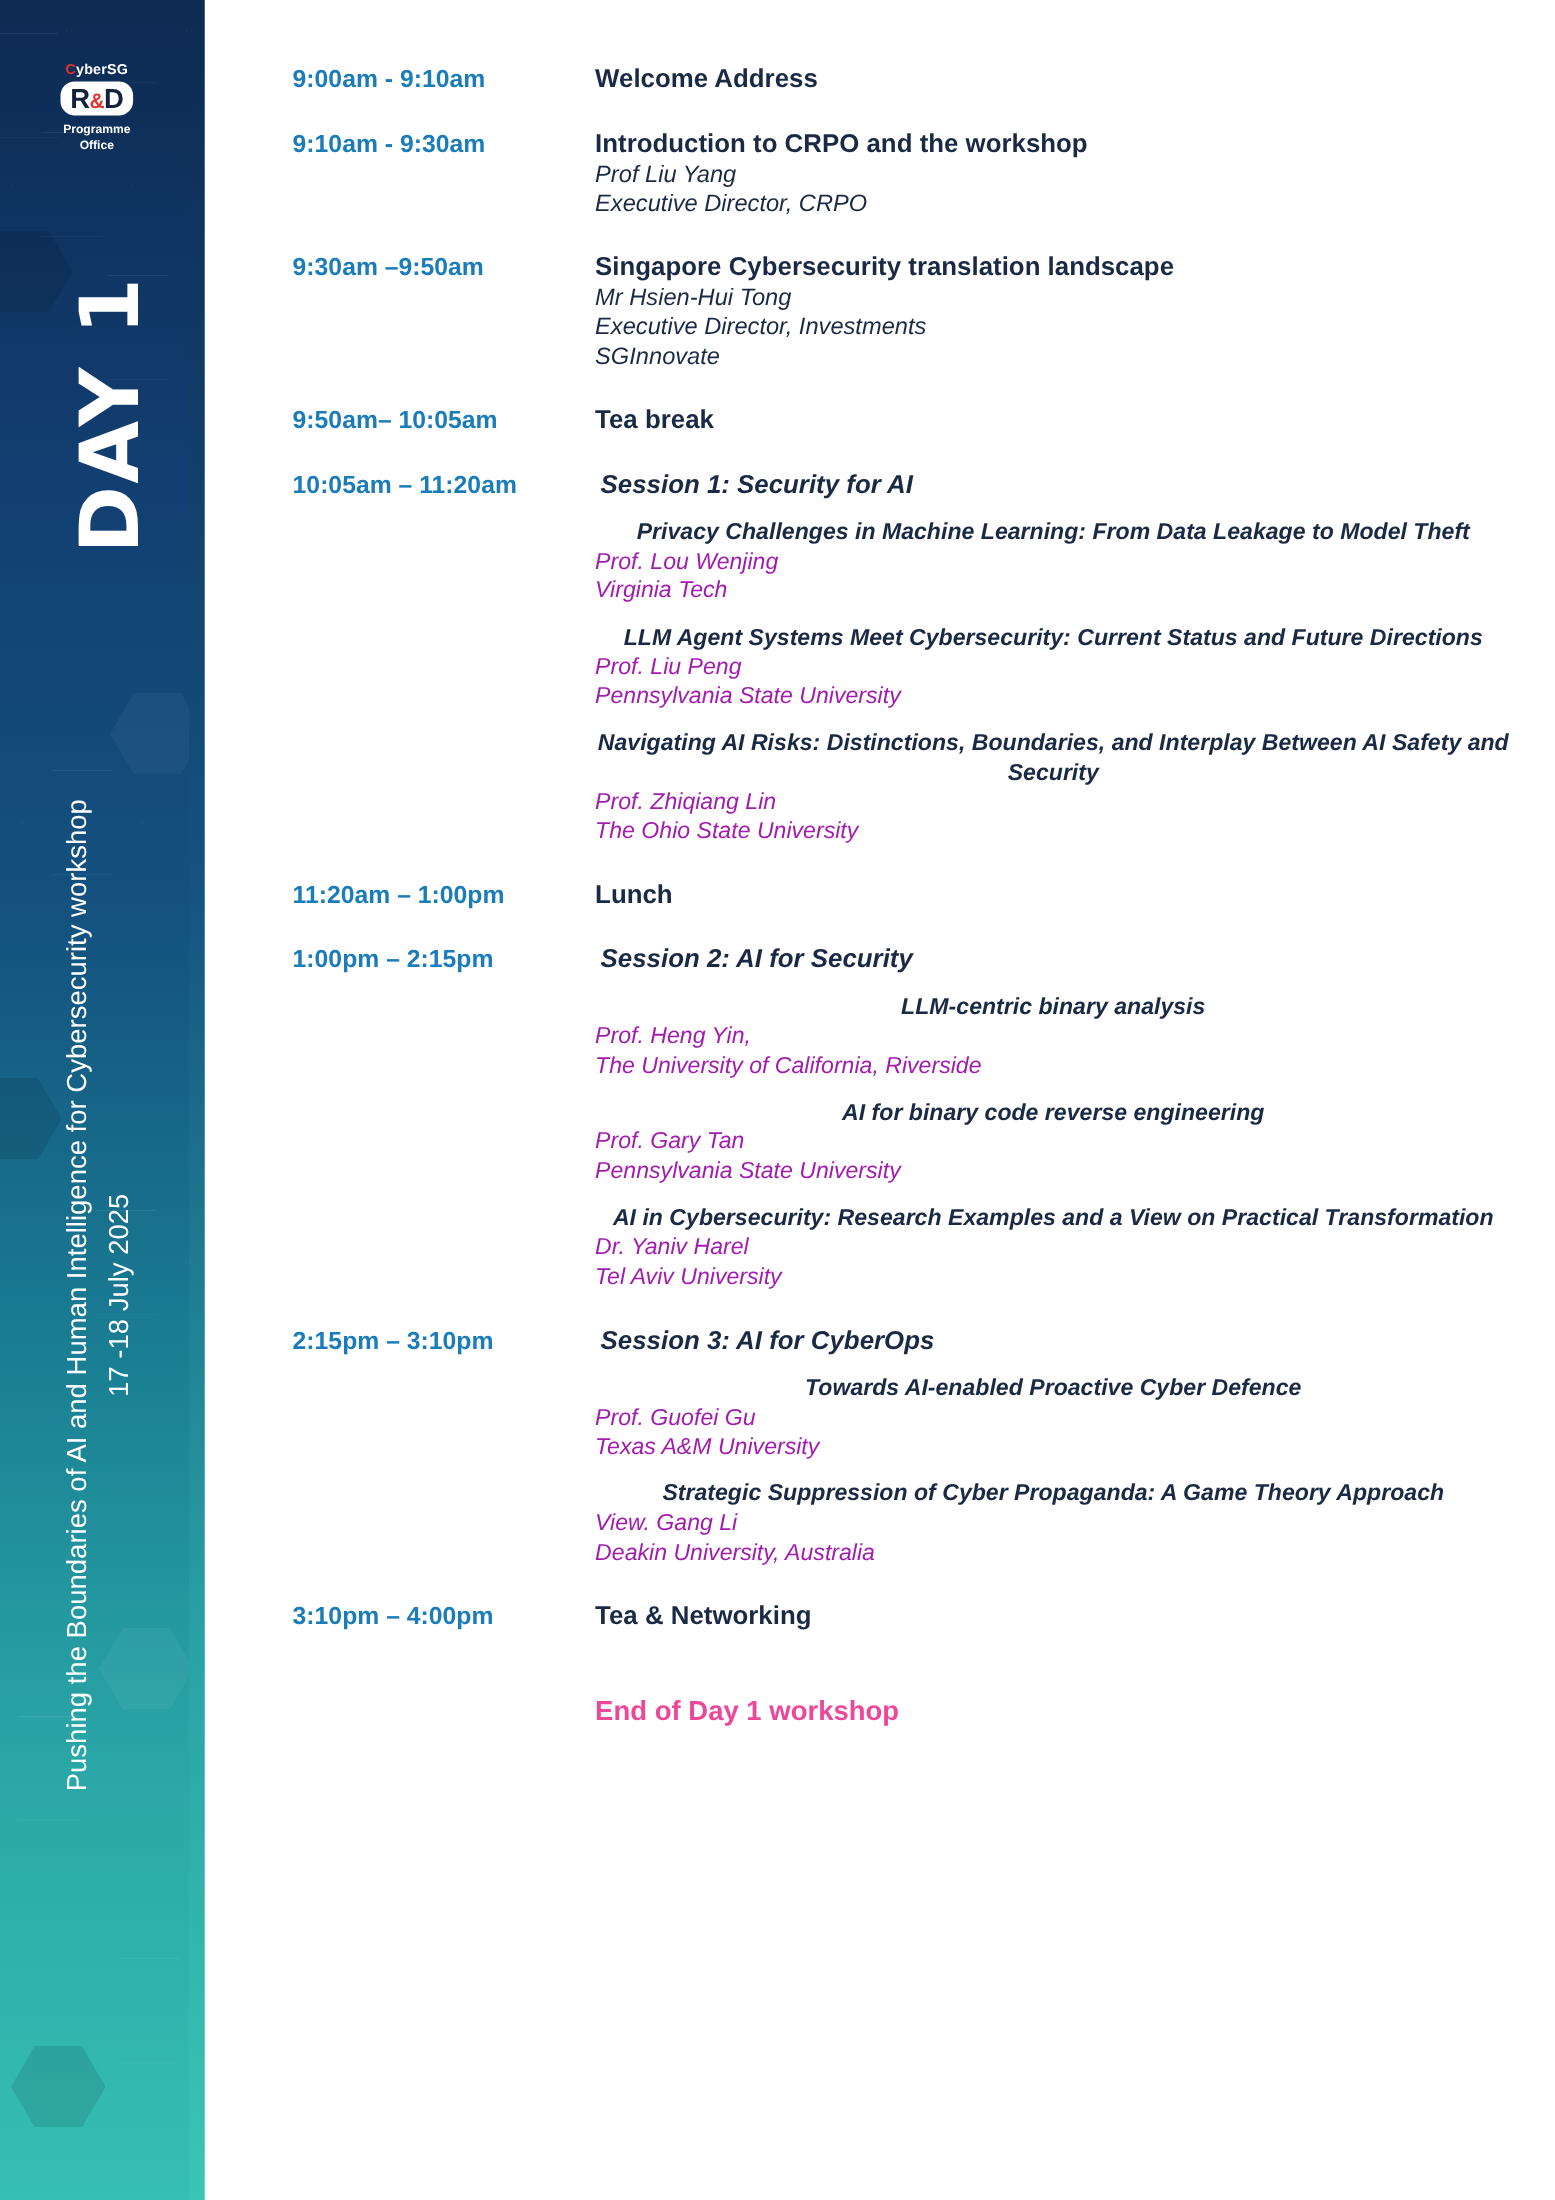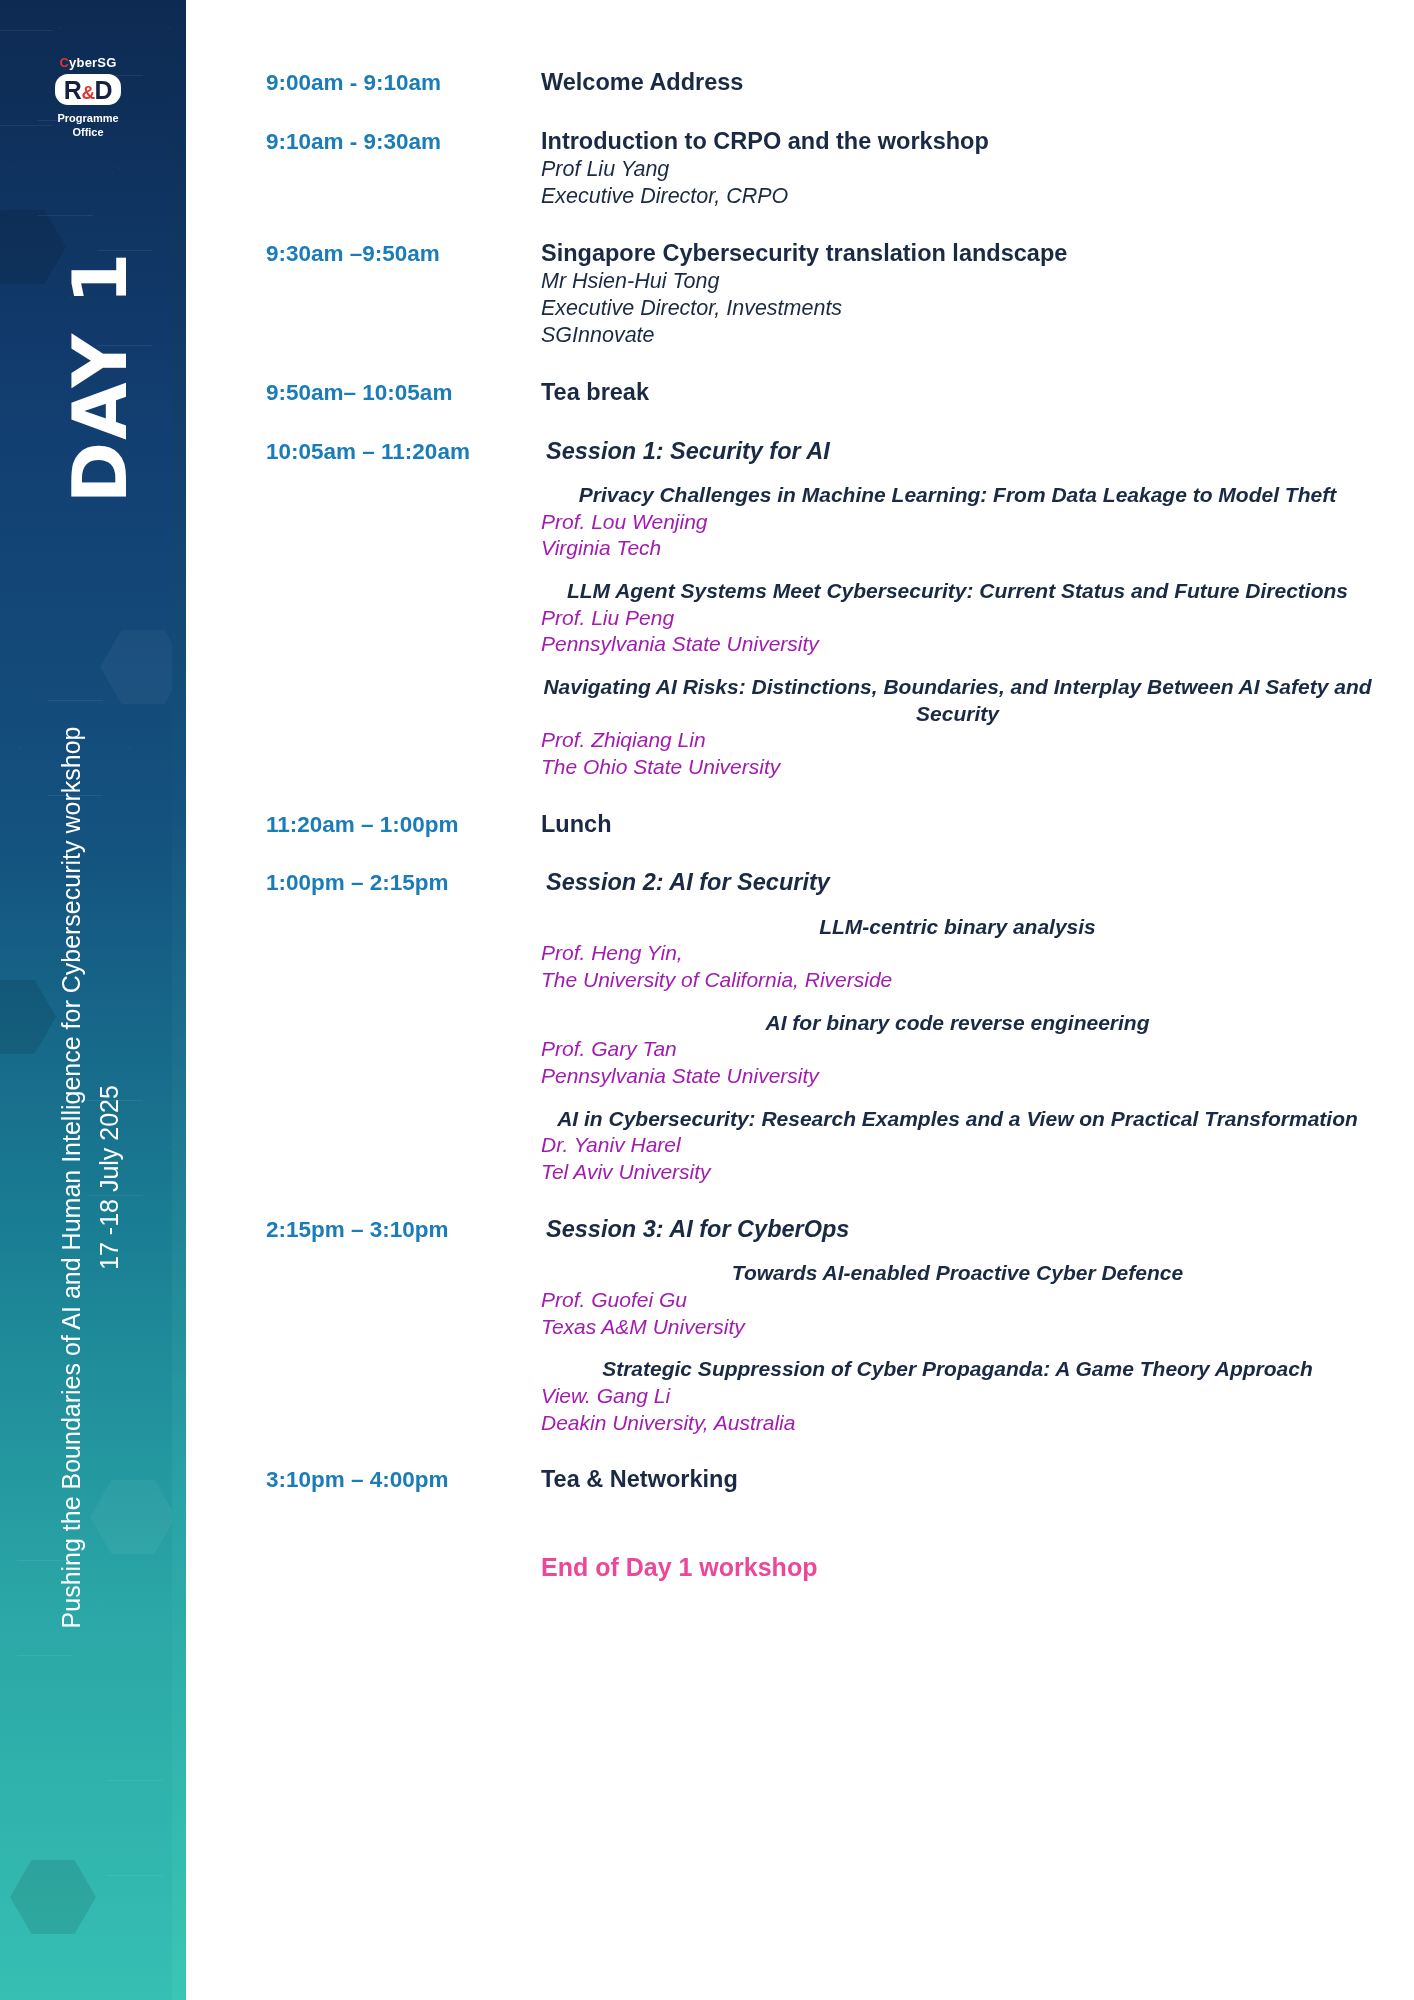--- a/index.html
+++ b/index.html
@@ -110,21 +110,21 @@
     font-size: 25px;
     font-weight: 400;
     text-align: center;
     line-height: 1.5;
   }
   #tagline .l2 { font-size: 25px; }
 
   
   #agenda {
     position: absolute;
-    left: 186px; top: 11px;
+    left: 186px; top: 0;
     width: 1228px; height: 1880px;
     padding: 56px 40px 0 80px;
   }
   .row {
     display: flex;
     align-items: flex-start;
     margin-bottom: 28px;
   }
   .time {
     width: 275px;

